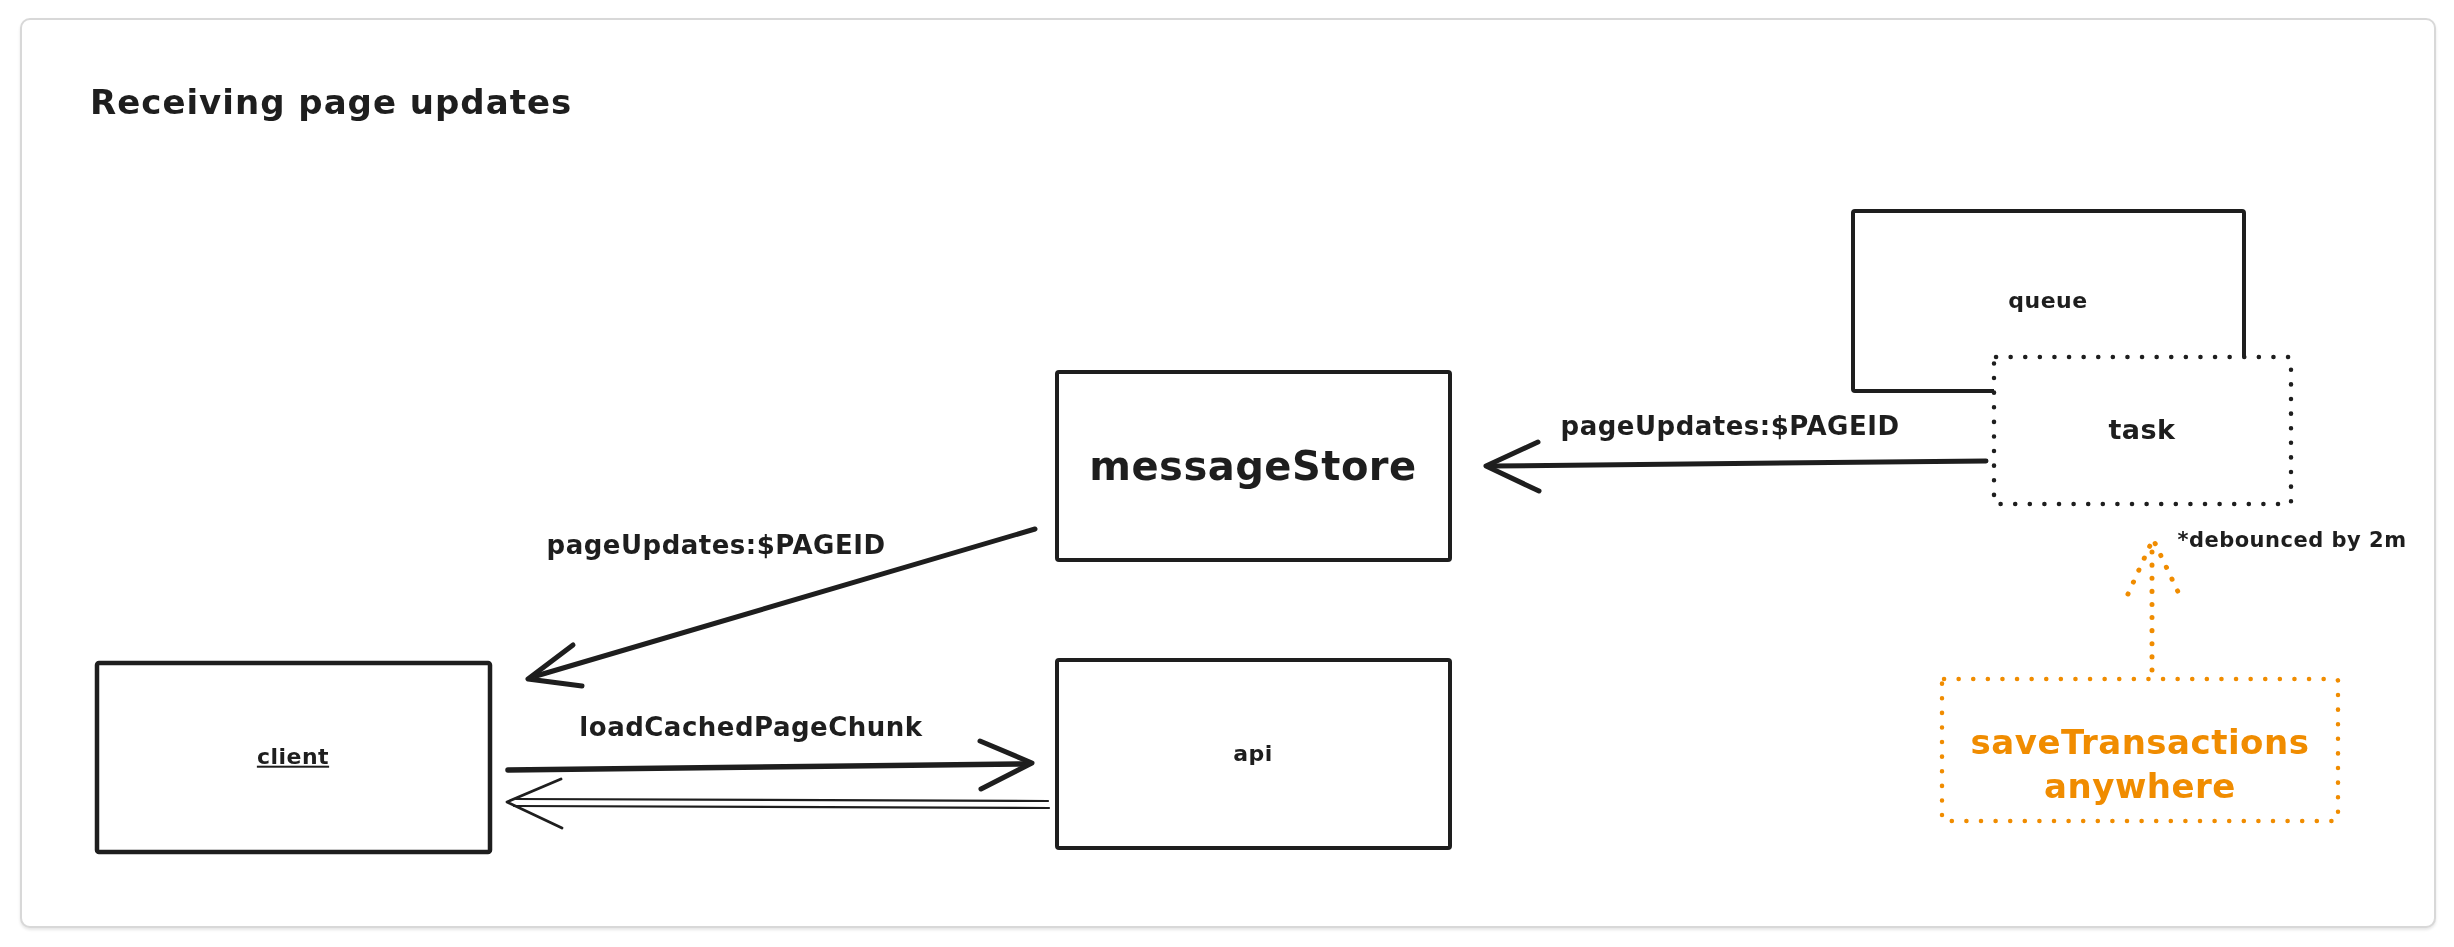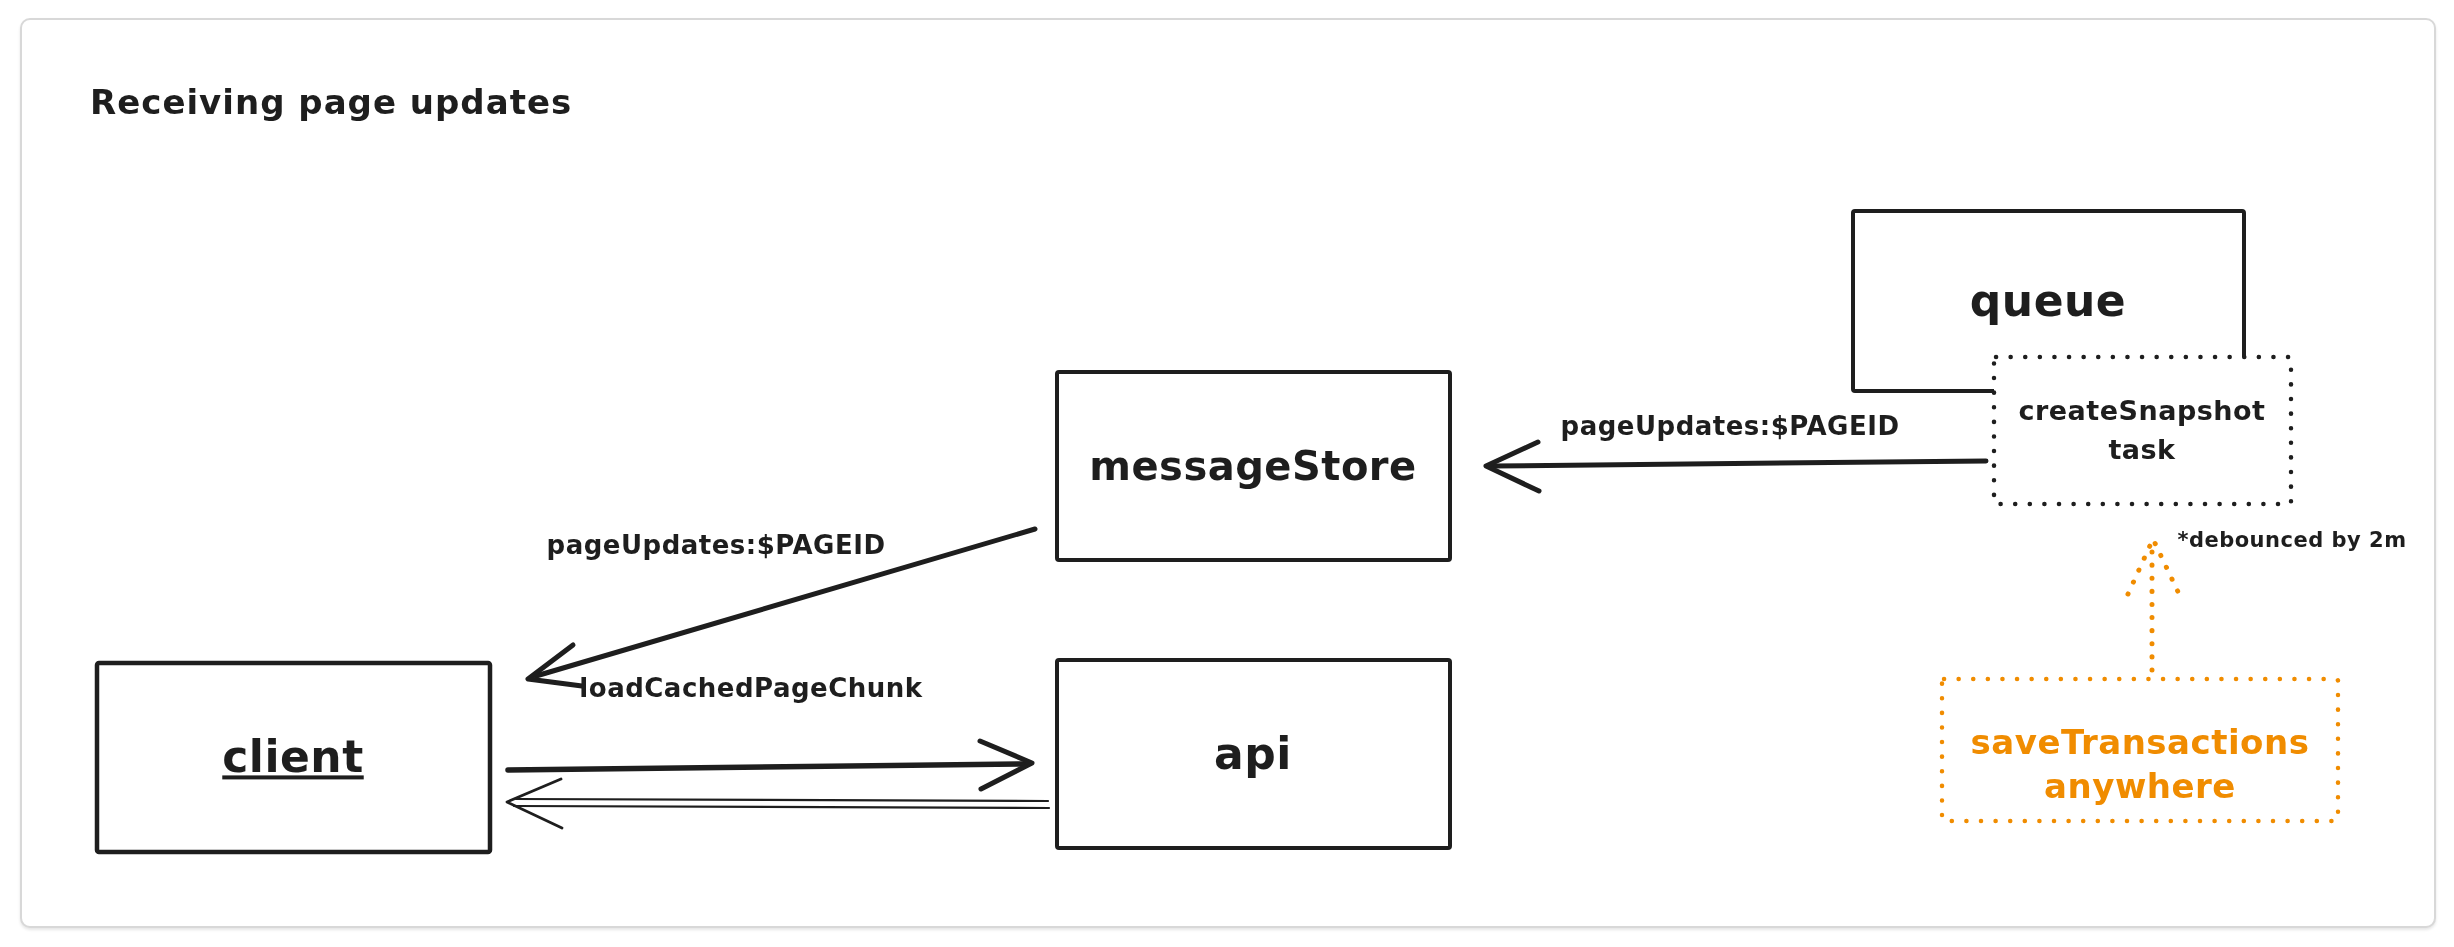--- a/index.html
+++ b/index.html
@@ -46,21 +46,21 @@
   .title {
     position: absolute;
     left: 90px;
     top: 82px;
     font-size: 34px;
     font-weight: 700;
     color: #1e1e1e;
     letter-spacing: 1px;
     white-space: nowrap;
   }
-  .node-label  { font-size: 44px; }
+  .node-label  { font-size: 22px; }
   .node-label-lg { font-size: 40px; }
   .node-label-sm { font-size: 27px; line-height: 1.45; }
   .edge-label  { font-size: 26px; }
   .note-label  { font-size: 21px; font-weight: 700; letter-spacing: 0.5px; }
   .orange { color: #f08c00; }
 </style>
 </head>
 <body>
 
 <div id="stage">
@@ -106,36 +106,35 @@
       <path d="M 2152 670 L 2152 550" stroke-width="5"></path>
       <path d="M 2128 594 L 2153 539 L 2180 596" stroke-width="5"></path>
     </g>
   </svg>
 
   <div class="title">Receiving page updates</div>
 
   <div class="lbl node-label" style="left:2048px; top:301px;">queue</div>
 
   <div class="lbl node-label-sm" style="left:2142px; top:430px;">
-    <span style="display:block">createSnapshot</span>
     <span style="display:block">task</span>
   </div>
 
   <div class="lbl node-label-lg" style="left:1253px; top:466px;">messageStore</div>
 
   <div class="lbl node-label" style="left:293px; top:757px;text-decoration:underline;">client</div>
 
   <div class="lbl node-label" style="left:1253px; top:754px;">api</div>
 
   <div class="lbl node-label orange" style="left:2140px; top:749px; font-size:34px;margin-top:15px;">
     <span style="display:block">saveTransactions</span>
     <span style="display:block">anywhere</span>
   </div>
 
   <div class="lbl edge-label" style="left:1730px; top:427px;">pageUpdates:$PAGEID</div>
 
   <div class="lbl edge-label" style="left:716px; top:546px;">pageUpdates:$PAGEID</div>
 
-  <div class="lbl edge-label" style="left:751px; top:689px;">loadCachedPageChunk</div>
+  <div class="lbl edge-label" style="left:751px; top:728px;">loadCachedPageChunk</div>
 
   <div class="lbl note-label" style="left:2292px; top:541px;">*debounced by 2m</div>
 
 </div>
 
 </body></html>

